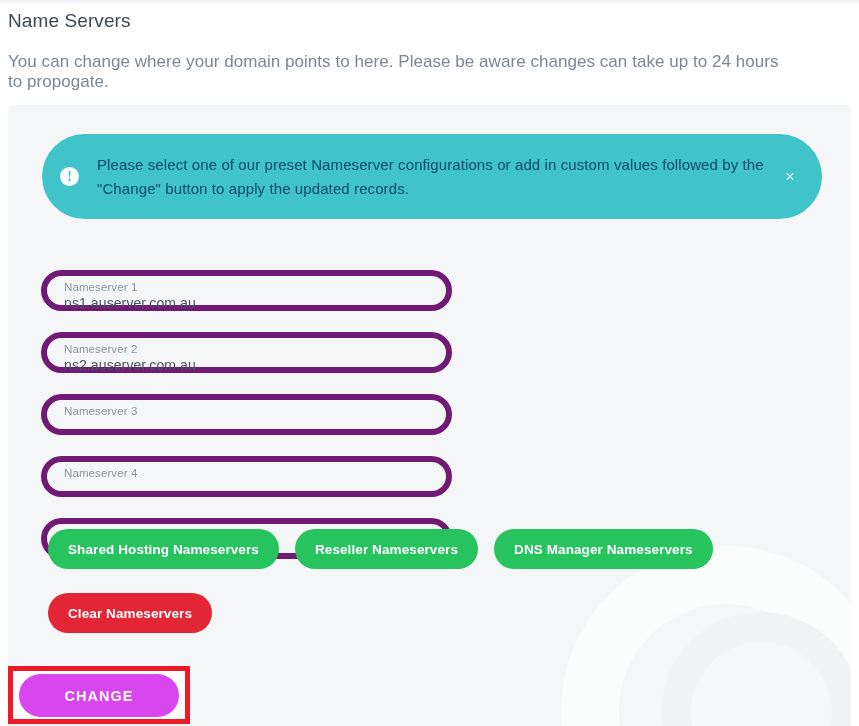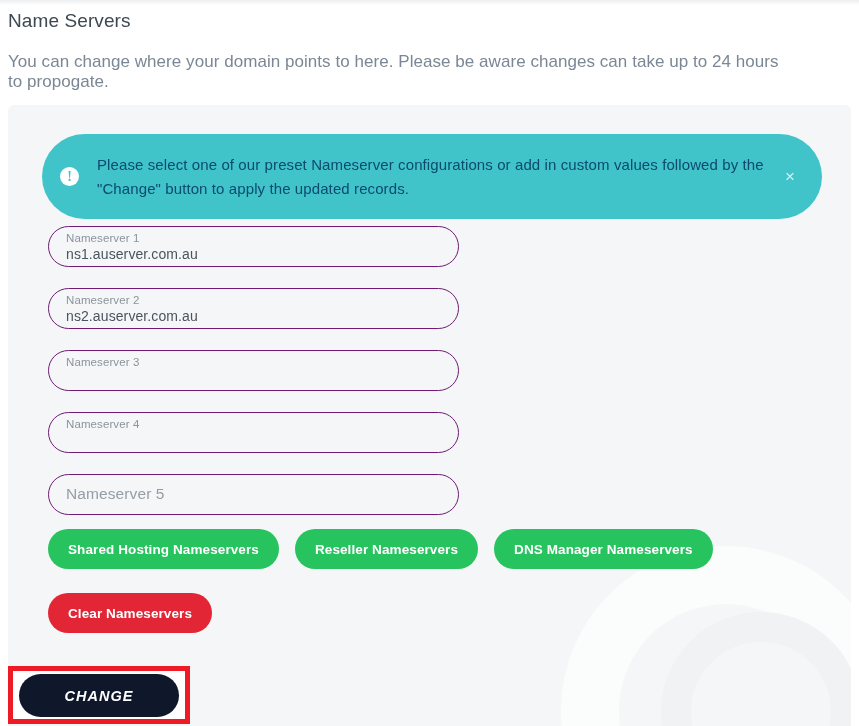--- a/index.html
+++ b/index.html
@@ -131,27 +131,28 @@
     font-size: 17px;
     line-height: 20px;
     text-align: center;
     cursor: pointer;
     font-weight: 300;
   }
 
   
   .field {
     position: absolute;
-    left: 40px;
+    left: 33px;
     width: 411px;
     height: 41px;
     background: #f4f6f7;
-    border: 1px solid #701a75;
+    border: 6px solid #701a75;
     border-radius: 22px;
     padding: 0 16px;
+    margin-top: 44px;
   }
   .field-filled { height: 41px; }
   .field-label-float {
     position: absolute;
     left: 17px;
     top: 5px;
     font-size: 11.5px;
     color: #8b949d;
     letter-spacing: 0.1px;
   }
@@ -221,28 +222,27 @@
     box-sizing: border-box;
   }
   .btn-change {
     position: absolute;
     left: 19px;
     top: 674px;
     width: 160px;
     height: 43px;
     border: none;
     border-radius: 23px;
-    background: #0f172a;
+    background: #d946ef;
     color: #ffffff;
     font-size: 14.5px;
     font-weight: bold;
     letter-spacing: 1px;
     font-family: "Liberation Sans", sans-serif;
     cursor: pointer;
-    font-style: italic;
   }
 </style>
 </head>
 <body>
 
 <div class="top-strip"></div>
 
 <div class="page-header">
   <div class="page-title">Name Servers</div>
   <div class="page-subtitle">You can change where your domain points to here. Please be aware changes can take up to 24 hours to propogate.</div>

